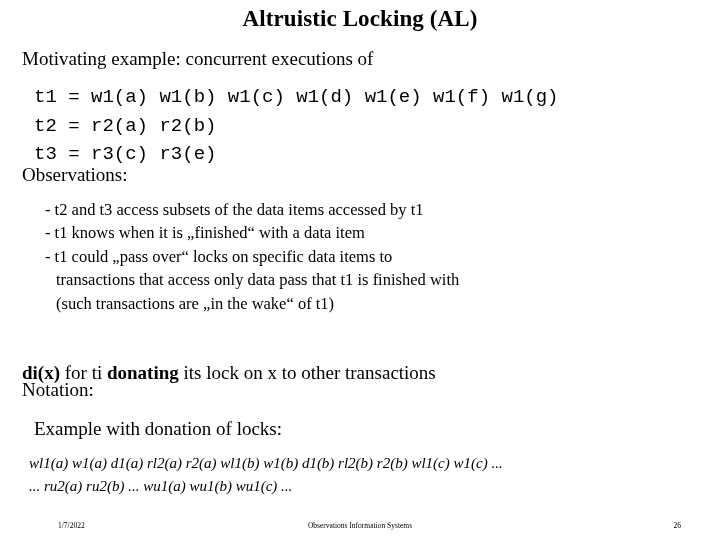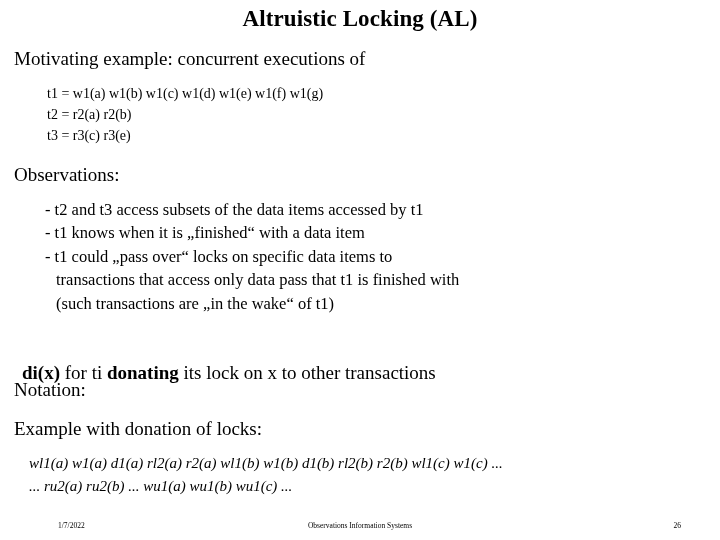--- a/index.html
+++ b/index.html
@@ -31,46 +31,47 @@
     text-align: center;
     font-size: 23px;
     font-weight: bold;
     letter-spacing: 0.1px;
     line-height: 1.1;
   }
 
   
   .heading {
     position: absolute;
-    left: 14px;
+    left: 22px;
     font-size: 19px;
     line-height: 1.15;
     white-space: nowrap;
   }
   .heading.motivating { top: 48px; }
   .heading.observations { top: 164px; }
   .heading.notation { top: 339px; margin-top: 40px; }
-  .heading.example { top: 418px; }
+  .heading.example { top: 418px; margin-left: 12px; }
 
   .notation-line {
     position: absolute;
     left: 22px;
     top: 362px;
     font-size: 19px;
     line-height: 1.15;
     white-space: nowrap;
   }
   .notation-line b { font-weight: bold; }
 
   .txn-list {
     position: absolute;
-    left: 47px;
+    left: 34px;
     top: 83px;
-    font-size: 14px;
+    font-size: 19px;
     line-height: 1.5;
+    font-family: Liberation Mono, monospace;
   }
   .txn-list .row { white-space: nowrap; }
 
   .obs-list {
     position: absolute;
     left: 45px;
     top: 198px;
     font-size: 16.5px;
     line-height: 1.42;
   }

